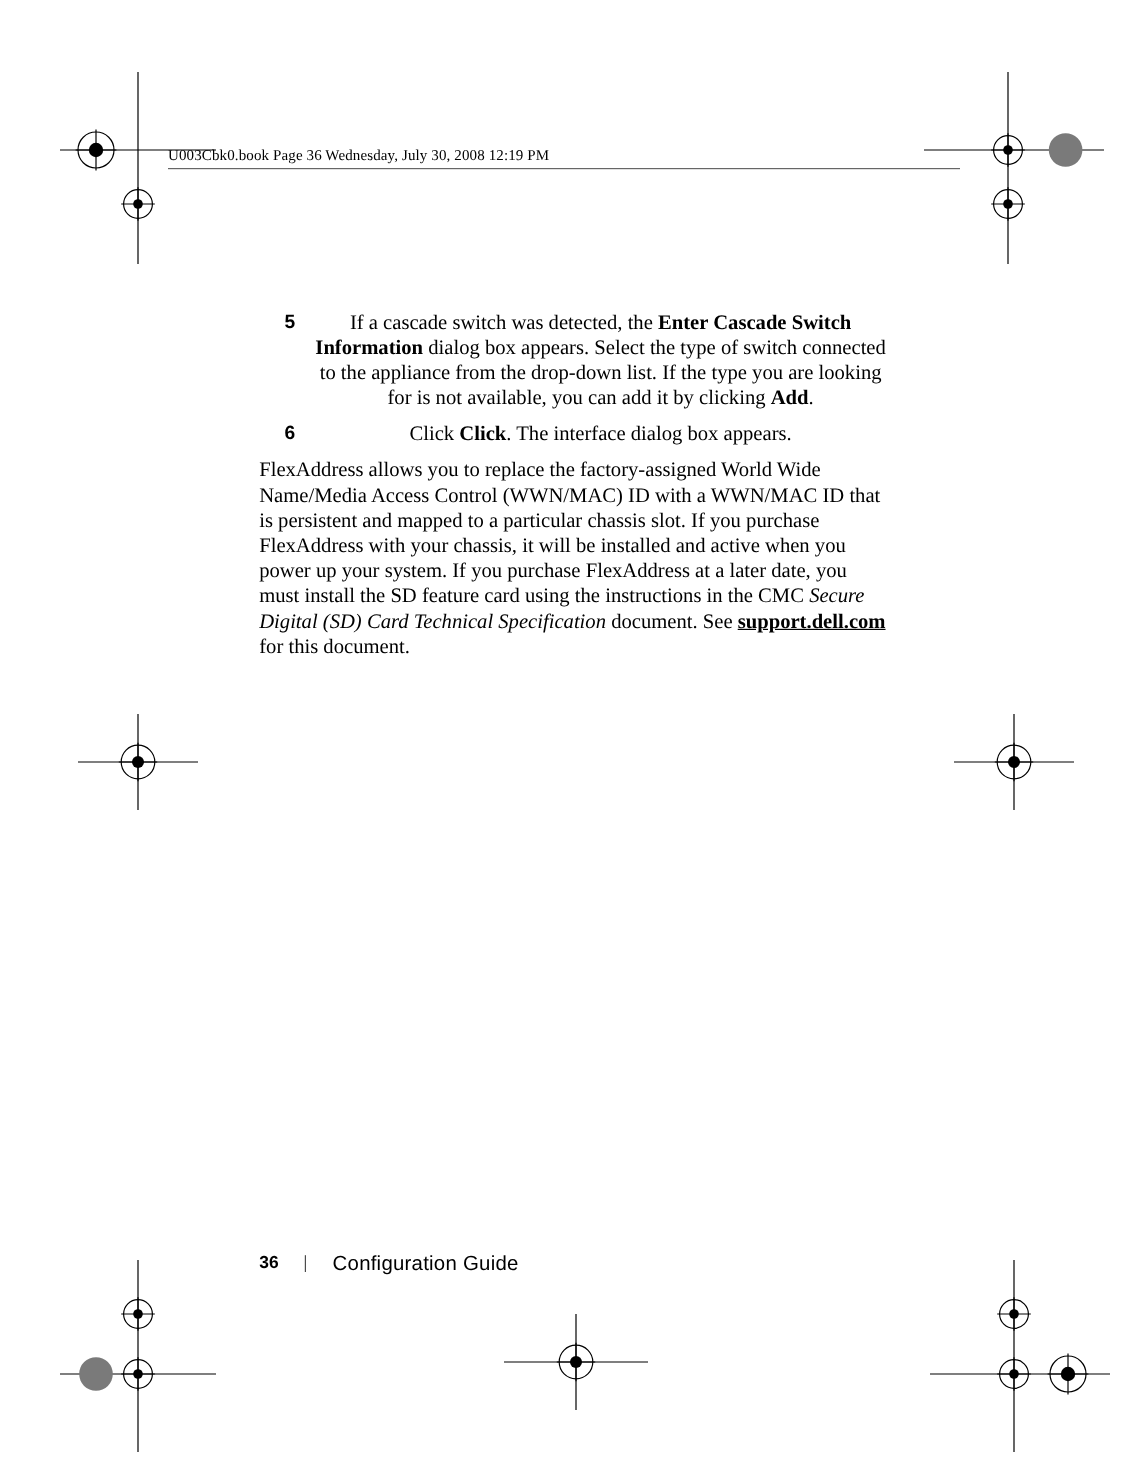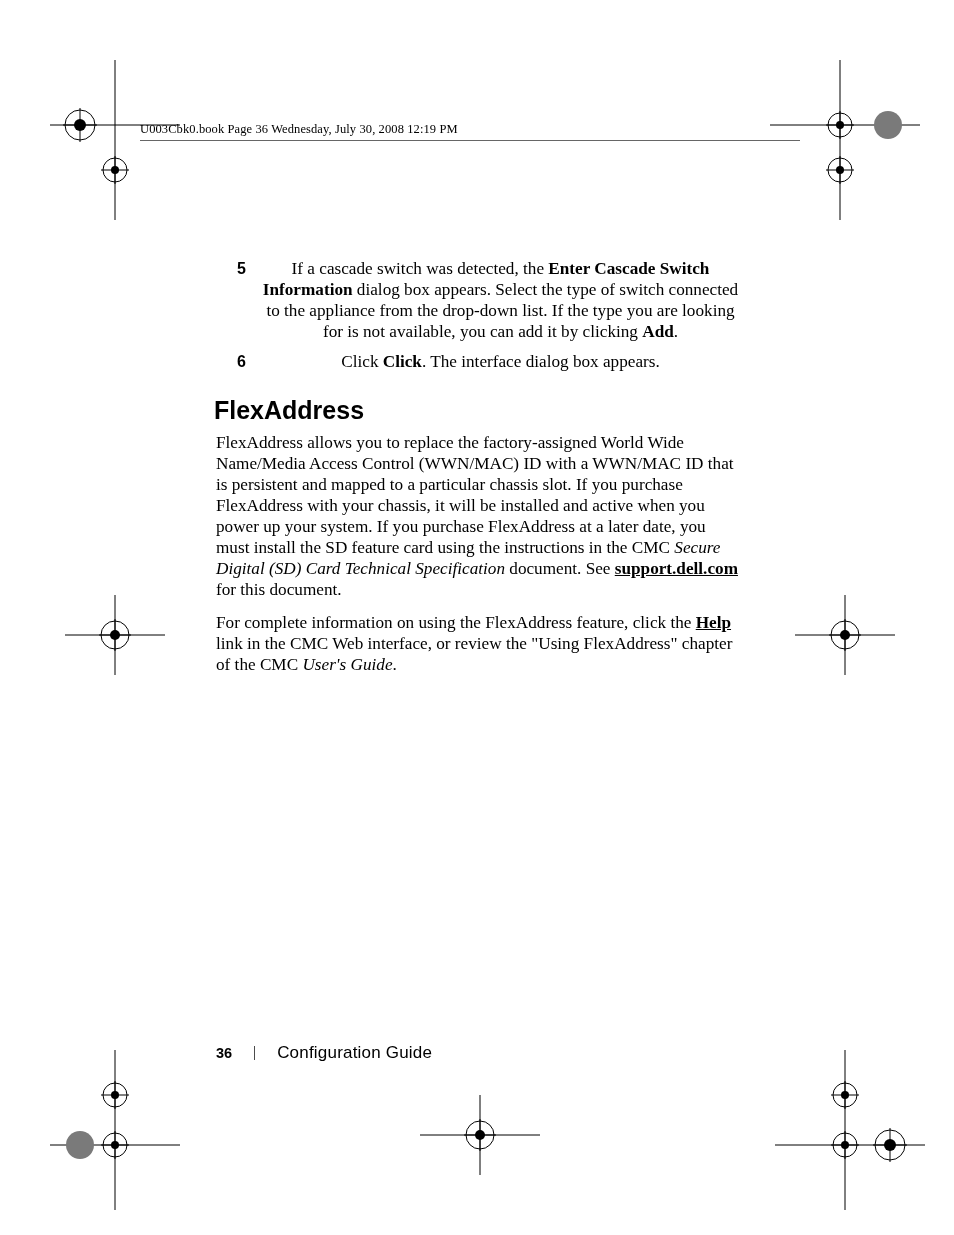--- a/index.html
+++ b/index.html
@@ -229,25 +229,23 @@
         <div class="step">
           <div class="step-num">5</div>
           <div class="step-body"><span>If a cascade switch was detected, the </span><span class="b">Enter Cascade Switch Information</span><span> dialog box appears. Select the type of switch connected to the appliance from the drop-down list. If the type you are looking for is not available, you can add it by clicking </span><span class="b">Add</span><span>.</span></div>
         </div>
         <div class="step">
           <div class="step-num">6</div>
           <div class="step-body"><span>Click </span><span class="b">Click</span><span>. The interface dialog box appears.</span></div>
         </div>
       </div>
 
-    <h2 class="section">FlexAddress</h2>
 
     <div id="paras-container">
         <p class="para"><span>FlexAddress allows you to replace the factory-assigned World Wide Name/Media Access Control (WWN/MAC) ID with a WWN/MAC ID that is persistent and mapped to a particular chassis slot. If you purchase FlexAddress with your chassis, it will be installed and active when you power up your system. If you purchase FlexAddress at a later date, you must install the SD feature card using the instructions in the CMC </span><span class="i">Secure Digital (SD) Card Technical Specification</span><span> document. See </span><span class="b">support.dell.com</span><span> for this document.</span></p>
-        <p class="para"><span>For complete information on using the FlexAddress feature, click the </span><span class="b">Help</span><span> link in the CMC Web interface, or review the "Using FlexAddress" chapter of the CMC </span><span class="i">User's Guide</span><span>.</span></p>
       </div>
   </div>
 
   <div class="footer">
     <span class="pagenum">36</span>
     <span class="sep"></span>
     <span class="title">Configuration Guide</span>
   </div>
 
 </div>

